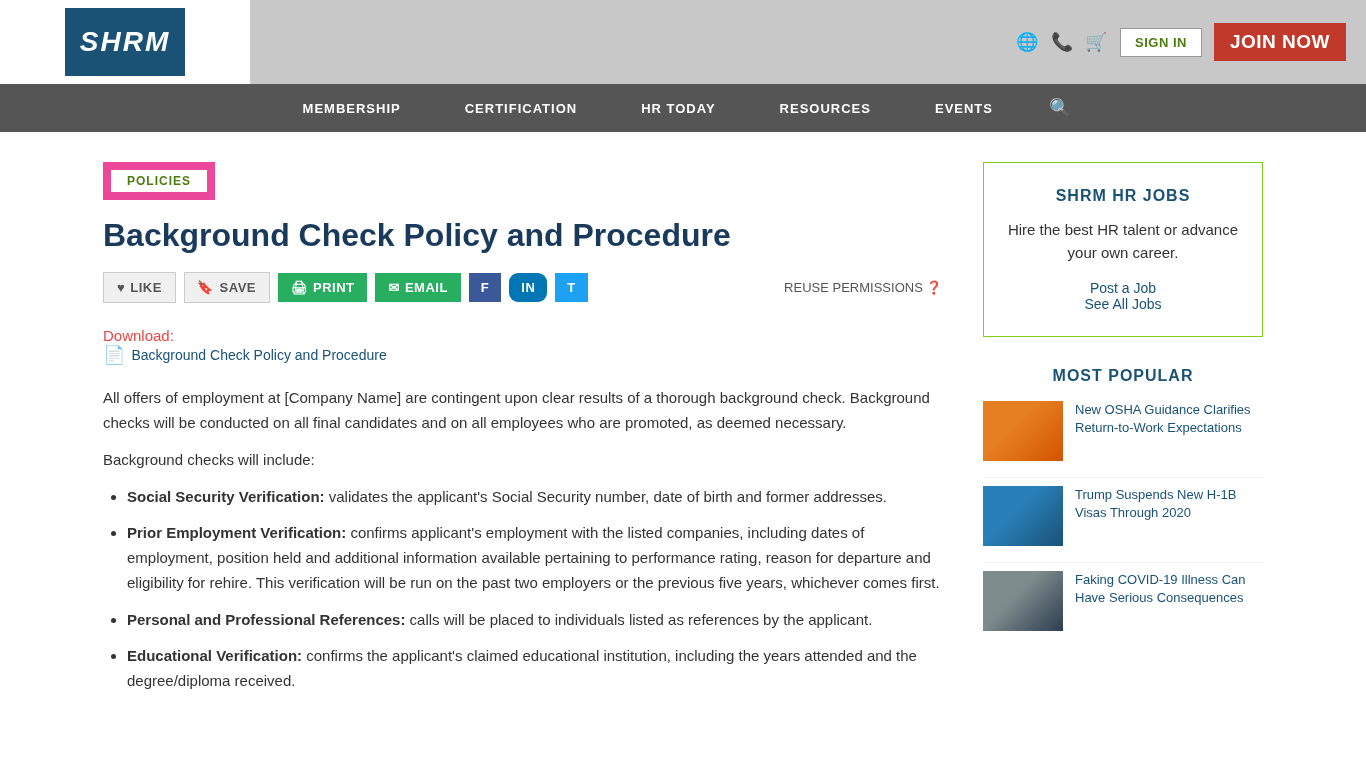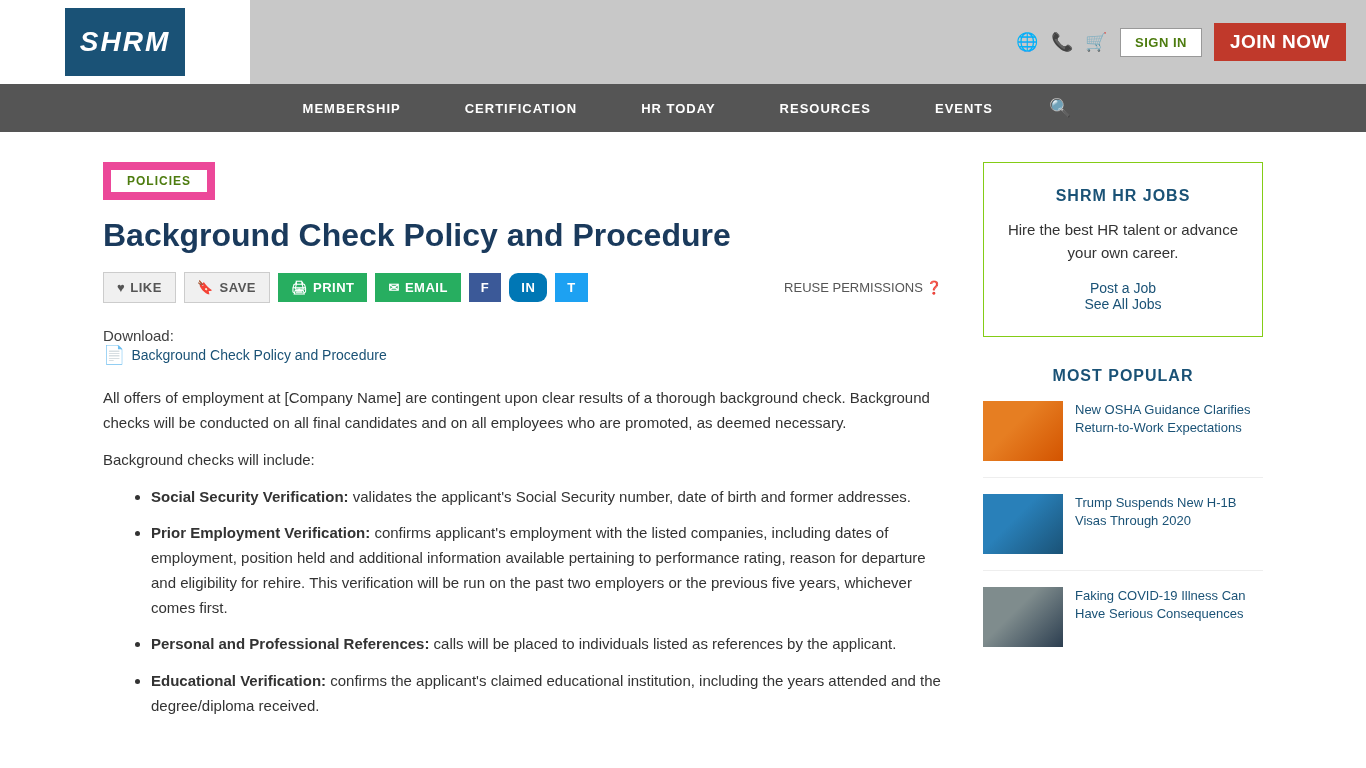--- a/index.html
+++ b/index.html
@@ -173,21 +173,21 @@
       align-items: center;
       gap: 4px;
     }
 
     
     #download-section {
       margin-bottom: 20px;
     }
     #download-label {
       font-size: 15px;
-      color: #404040;
+      color: #ef4444;
       font-weight: normal;
     }
     #download-link {
       display: flex;
       align-items: center;
       gap: 6px;
       color: #1a5276;
       font-size: 14px;
       cursor: pointer;
       text-decoration: none;
@@ -204,21 +204,20 @@
     }
     #article-body ul {
       margin-left: 24px;
       margin-bottom: 12px;
     }
     #article-body li {
       font-size: 15px;
       line-height: 1.65;
       color: #333;
       margin-bottom: 12px;
-      margin-left: 24px;
     }
     #article-body li strong {
       font-weight: bold;
     }
 
     
     #sidebar {
       width: 280px;
       flex-shrink: 0;
     }
@@ -259,21 +258,21 @@
       font-weight: bold;
       color: #1a5276;
       letter-spacing: 1px;
       text-transform: uppercase;
       margin-bottom: 16px;
       text-align: center;
     }
     .popular-item {
       display: flex;
       gap: 12px;
-      margin-bottom: 16px;
+      margin-bottom: 8px;
       border-bottom: 1px solid #eee;
       padding-bottom: 16px;
     }
     .popular-item:last-child { border-bottom: none; }
     .popular-thumb {
       width: 80px;
       height: 60px;
       flex-shrink: 0;
       overflow: hidden;
     }

